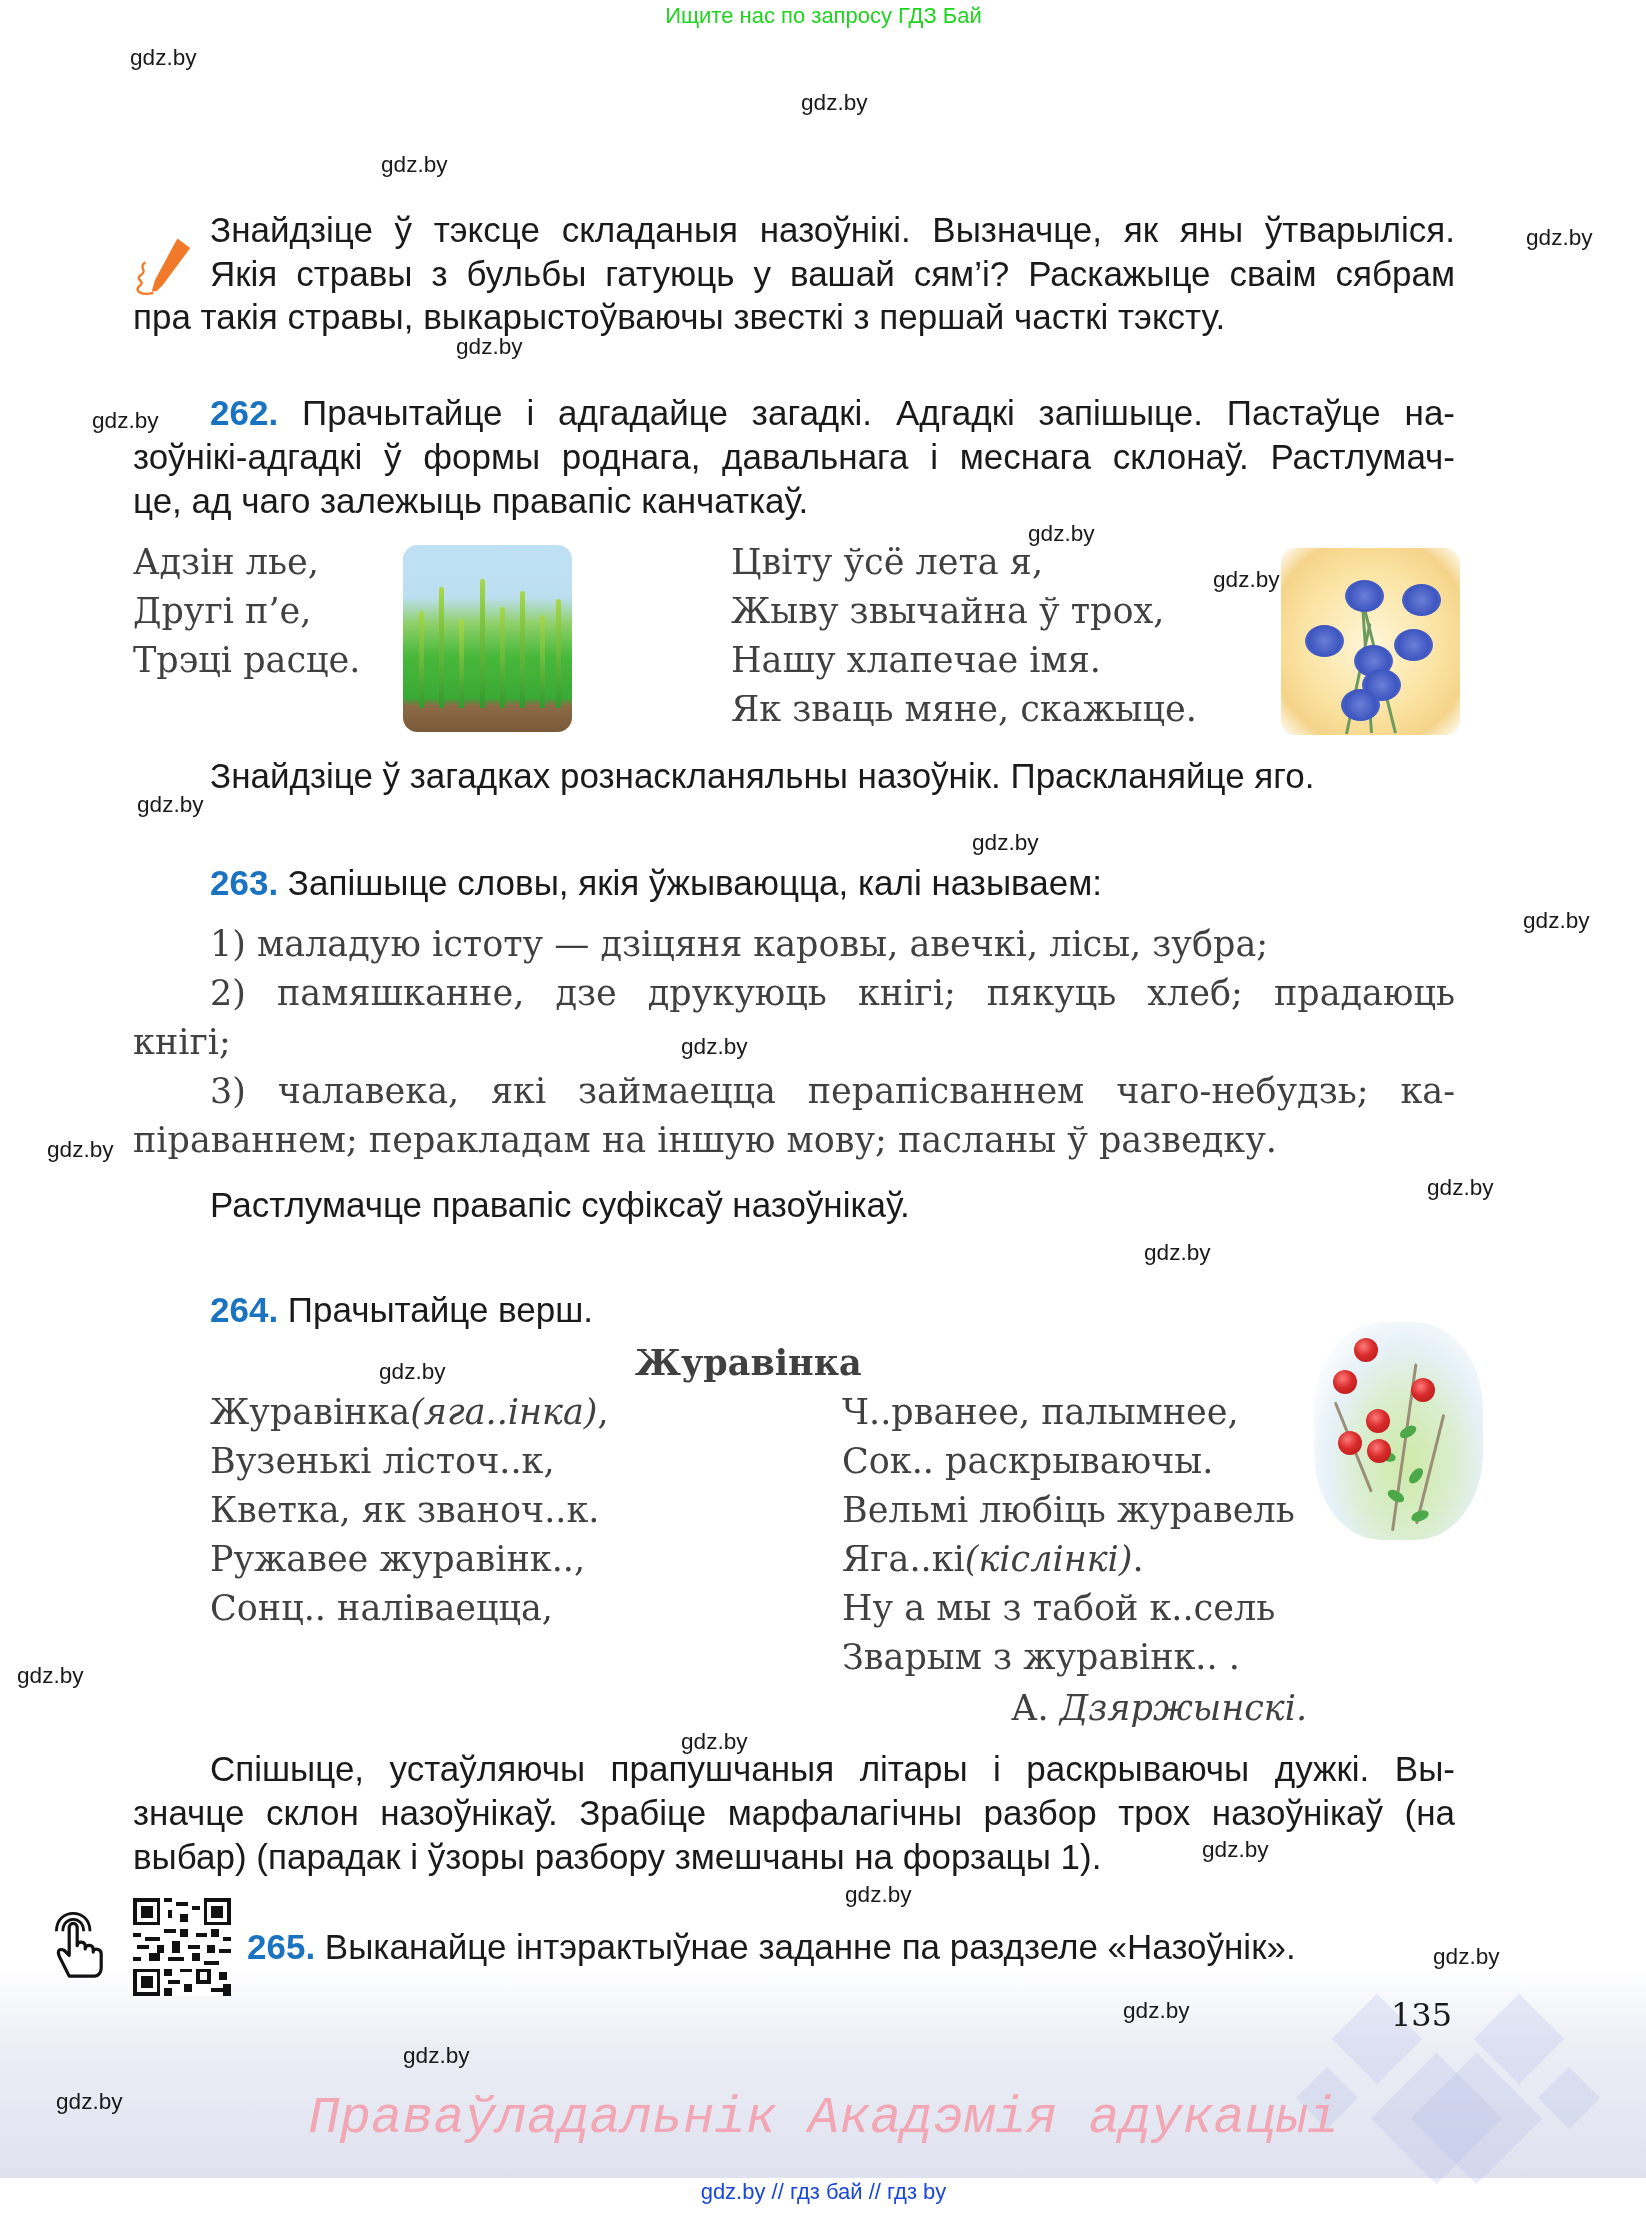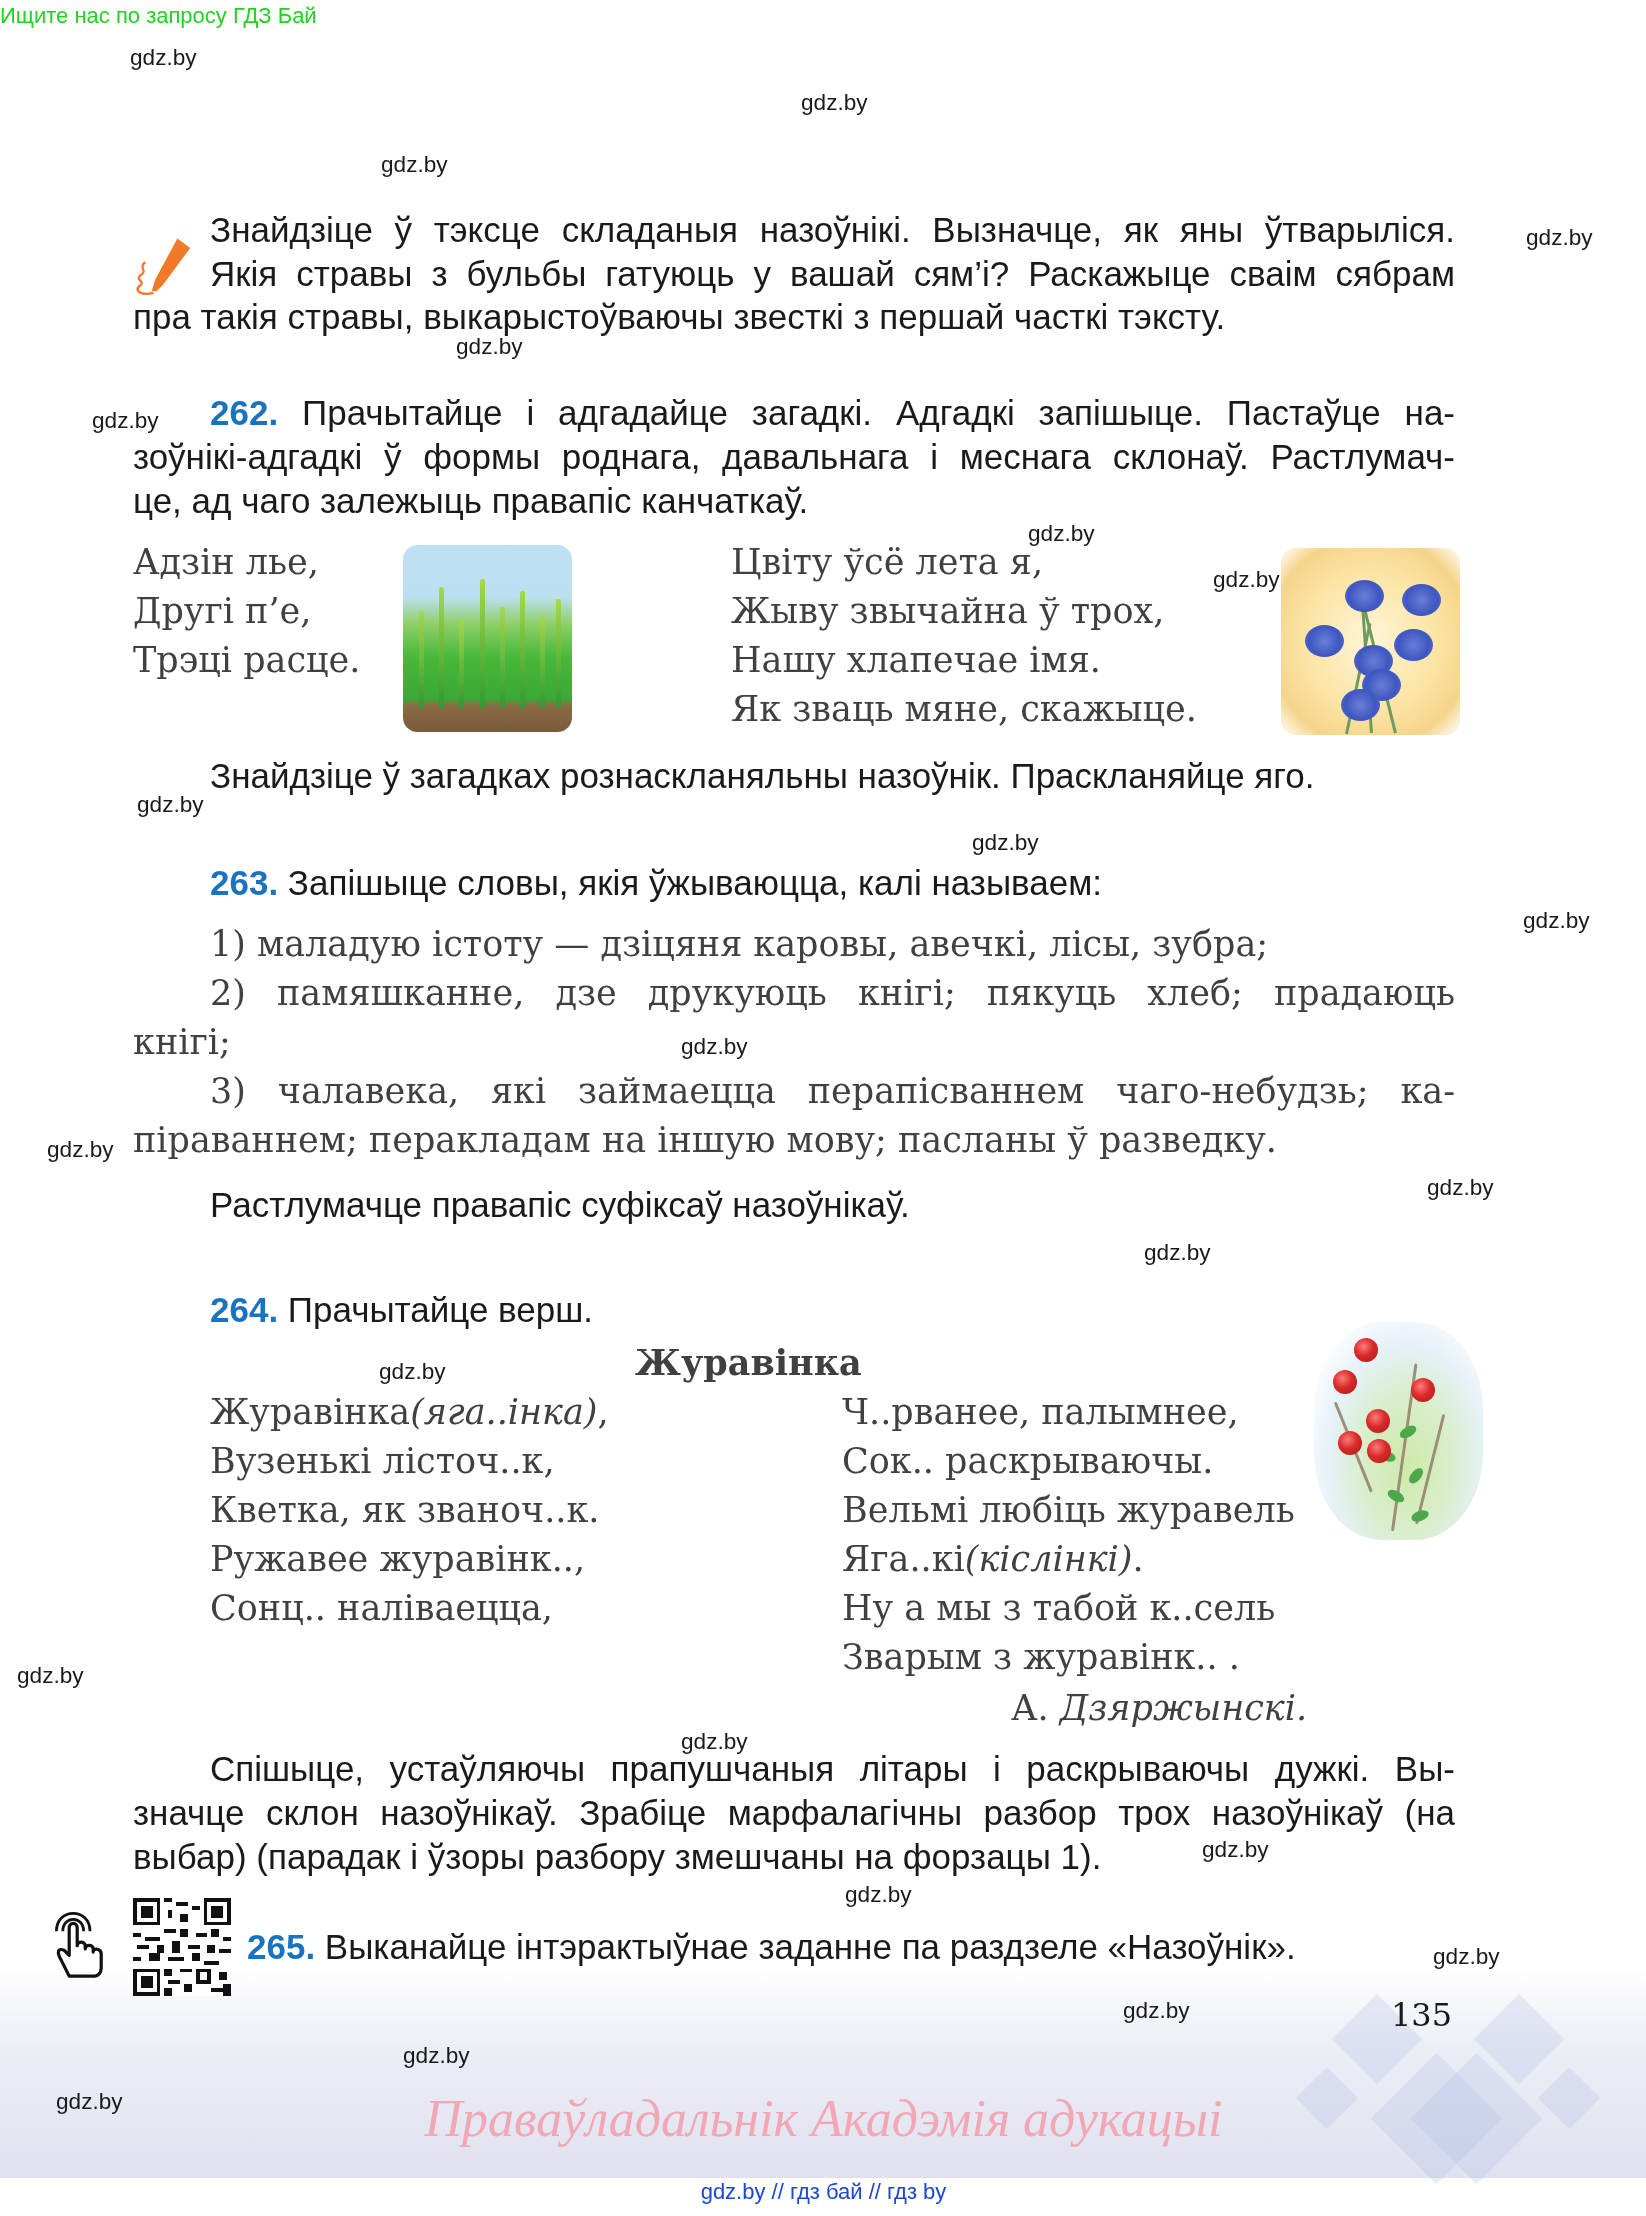--- a/index.html
+++ b/index.html
@@ -7,21 +7,21 @@
   body { position: relative; font-family: "Liberation Sans", sans-serif; color: #1a1a1a; }
 
   .page-bg {
     position: absolute; left: 0; top: 0; width: 1647px; height: 2178px;
     background: linear-gradient(to bottom, #ffffff 0px, #ffffff 1967px, #eceef6 2047px, #dfe1ef 2178px);
   }
 
   .abs { position: absolute; white-space: nowrap; }
 
   .top-link {
-    left: 0; width: 1647px; top: 3.2px; 
+    left: 0; width: 1647px; top: 3.2px; text-align: center;
     font-size: 22px; color: #1fd31f;
   }
 
   .wm { font-size: 22.6px; color: #1a1a1a; font-family: "Liberation Sans", sans-serif; }
 
   .sans { font-family: "Liberation Sans", sans-serif; font-size: 35px; line-height: 44px; color: #1a1a1a; }
   .serif { font-family: "DejaVu Serif", serif; font-size: 35px; line-height: 49px; color: #404040; }
   .num { color: #1a73c0; font-weight: bold; }
   .ital { font-style: italic; }
 
@@ -61,21 +61,21 @@
   .hand-icon { left: 50px; top: 1904px; width: 56px; height: 77px; }
   .qr { left: 133px; top: 1898px; width: 98px; height: 98px; }
 
   .diamonds { position: absolute; left: 1281px; top: 1991px; width: 322px; height: 177px; }
   .dia { position: absolute; transform: rotate(45deg); background: rgba(180,190,230,0.28); }
 
   .page-number { left: 1391px; top: 1996px; font-family: "DejaVu Serif", serif; font-size: 32px; color: #1a1a1a; }
 
   .copyright {
     left: 0; width: 1647px; top: 2089px; text-align: center;
-    font-family: Liberation Serif, serif; font-style: italic; font-size: 52px; color: #f2a7b4;
+    font-family: Liberation Mono, monospace; font-style: italic; font-size: 52px; color: #f2a7b4;
   }
   .footer-links {
     left: 0; width: 1647px; top: 2179px; text-align: center;
     font-size: 22px; color: #1a47d6;
   }
 </style>
 </head>
 <body>
 
 <div class="page-bg"></div>

